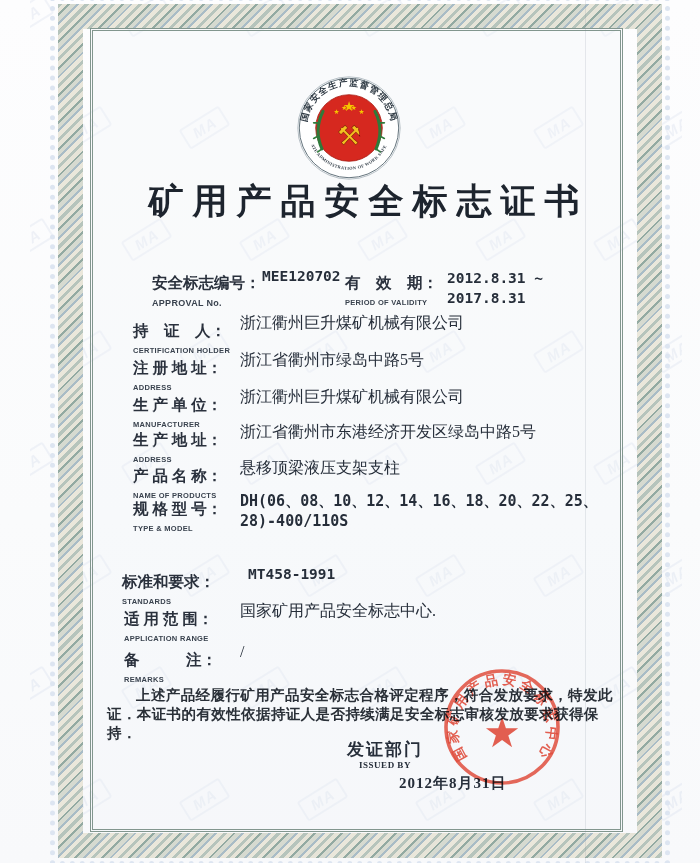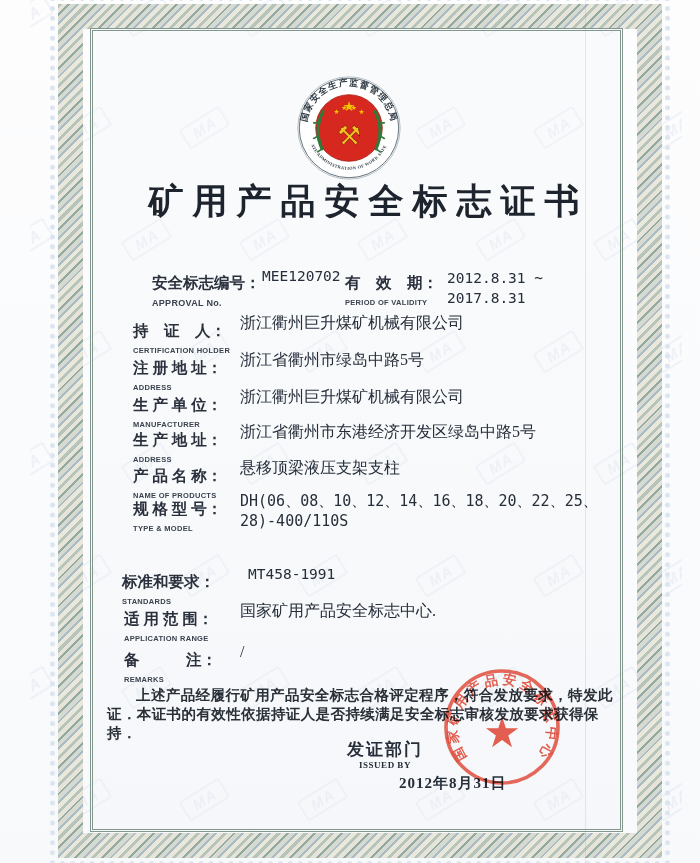--- a/index.html
+++ b/index.html
@@ -34,21 +34,21 @@
   .abs{position:absolute;}
 
   .title{left:0;width:671px;top:178px;text-align:center;font-size:35px;font-weight:700;
          letter-spacing:9px;color:#1d242e;margin-left:33px;}
   .subtitle{left:0;width:700px;top:227px;text-align:center;font-size:17px;font-weight:700;
             letter-spacing:.2px;color:#222a35;}
 
   .zh-label{font-size:15.5px;font-weight:700;white-space:pre;color:#2a313d;}
   .en-label{font:700 7.5px "Liberation Sans","DejaVu Sans",sans-serif;color:#39424e;
             margin-top:4px;letter-spacing:.3px;white-space:nowrap;}
-  .mono{font-family:"DejaVu Sans Mono","Liberation Mono",monospace;font-weight:400;font-size:14.5px;}
+  .mono{font-family:"DejaVu Sans Mono","Liberation Mono",monospace;font-weight:700;font-size:14.5px;}
 
   .field{position:absolute;left:0;width:700px;}
   .field .flabel{position:absolute;left:133px;top:9px;}
   .field .fvalue{position:absolute;left:240px;top:1px;width:372px;line-height:20px;}
 
   .declaration{left:107px;top:686px;width:507px;font-size:14.5px;font-weight:600;
                line-height:19px;text-indent:2em;color:#2a3038;letter-spacing:.4px;}
   .issued-by{left:330px;top:738px;width:110px;text-align:center;font-size:17px;font-weight:700;letter-spacing:2px;}
   .issued-by-en{left:330px;top:760px;width:110px;text-align:center;
                 font:700 9px "Liberation Serif",serif;letter-spacing:.5px;}

